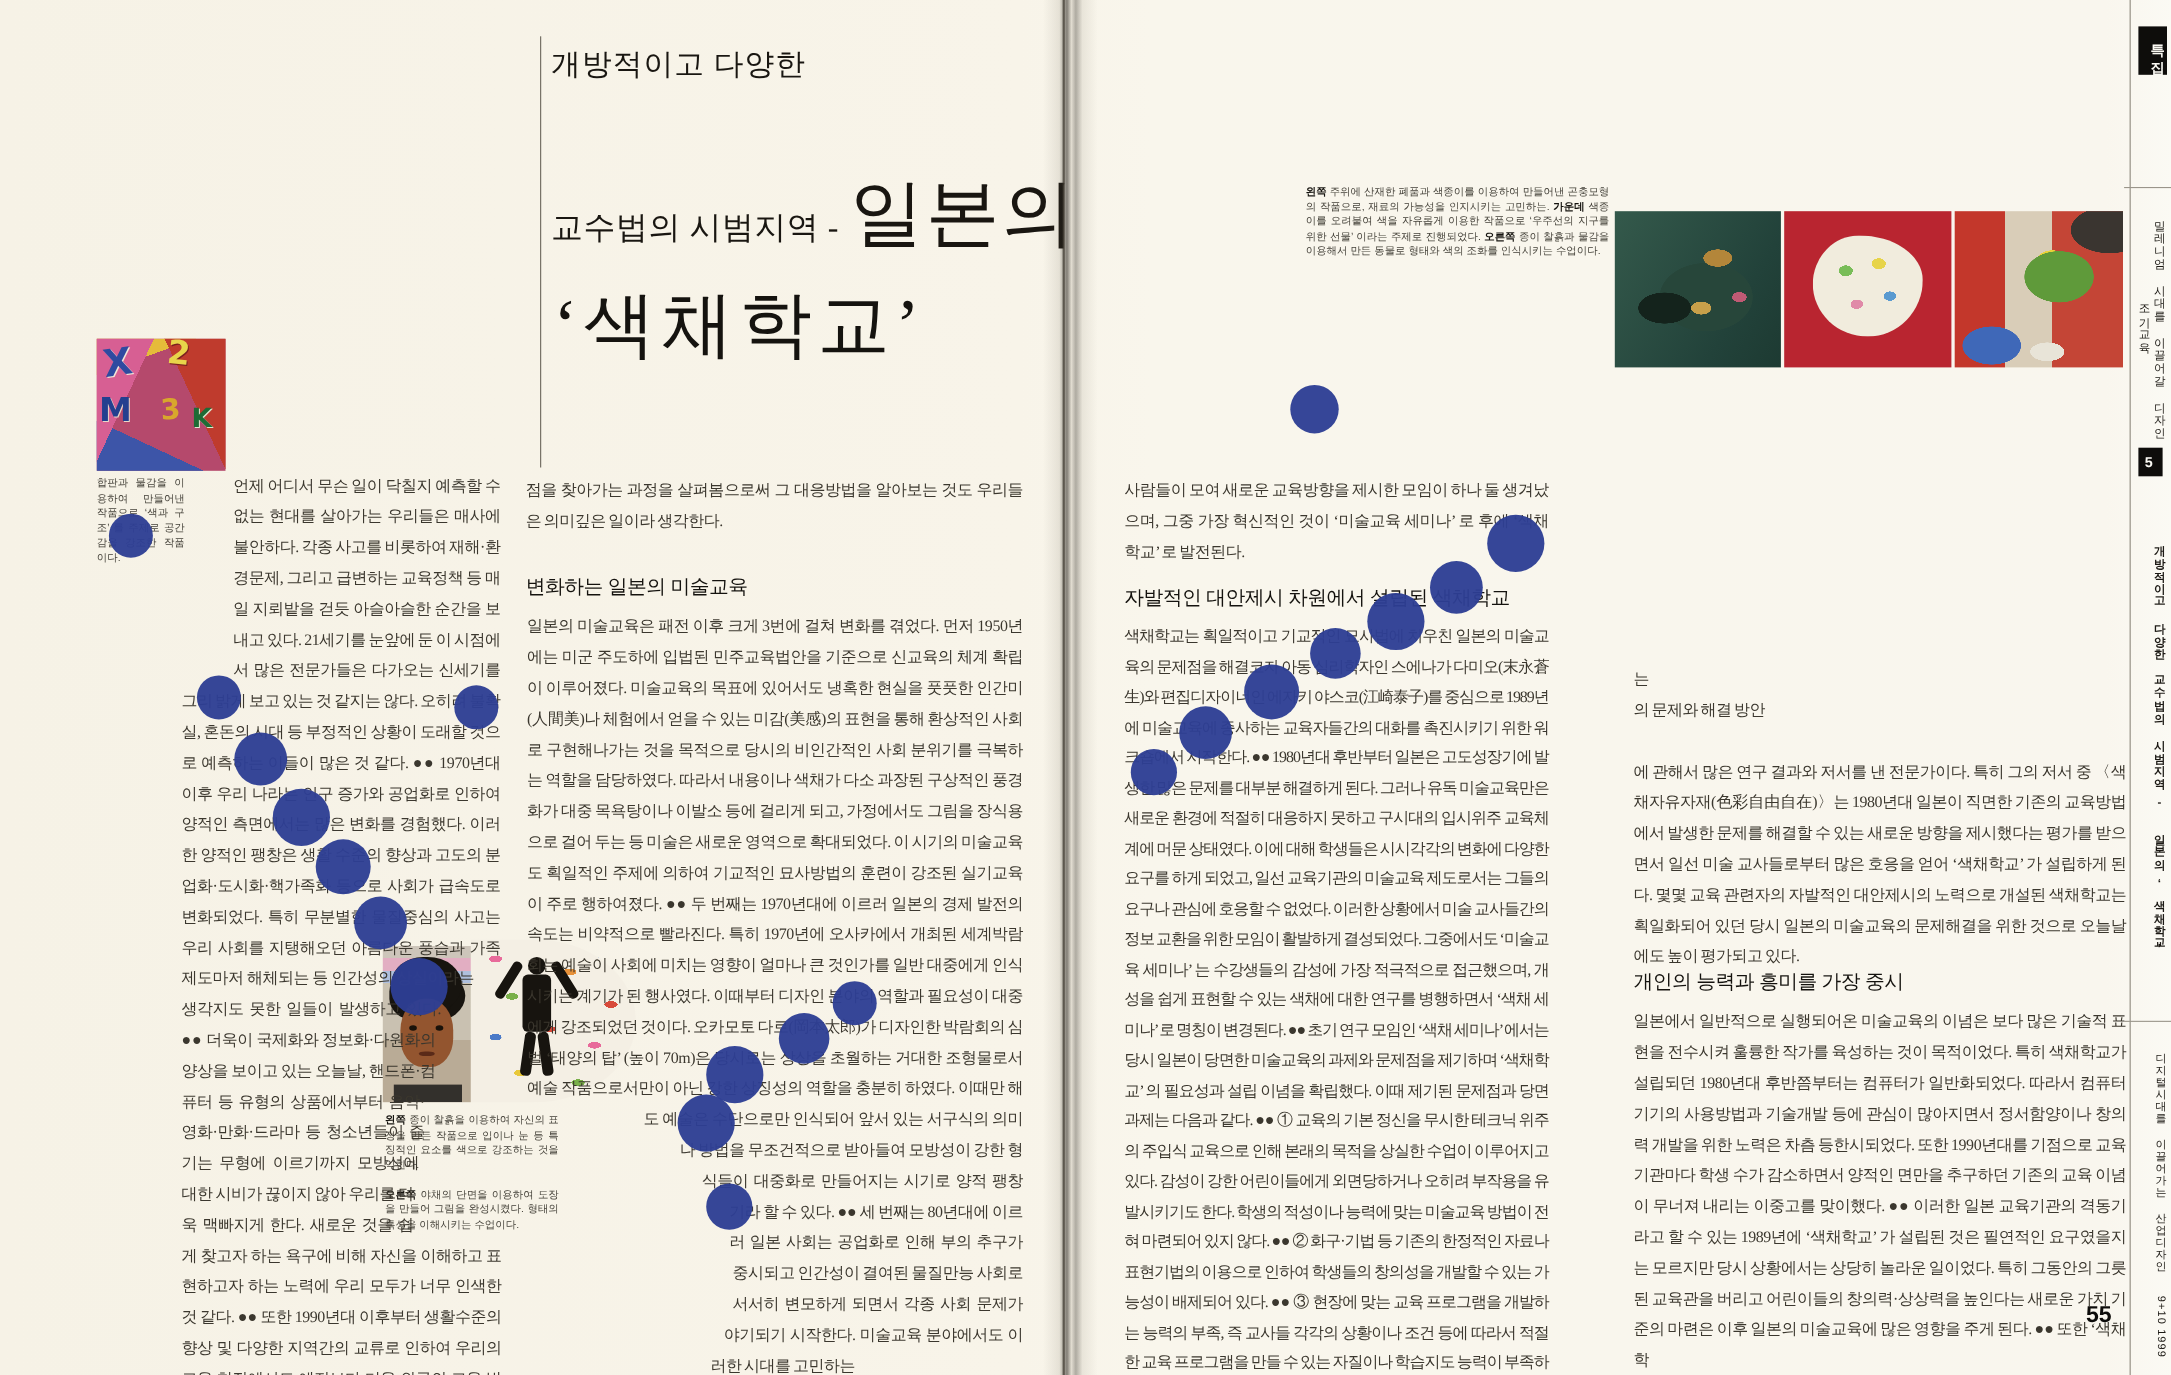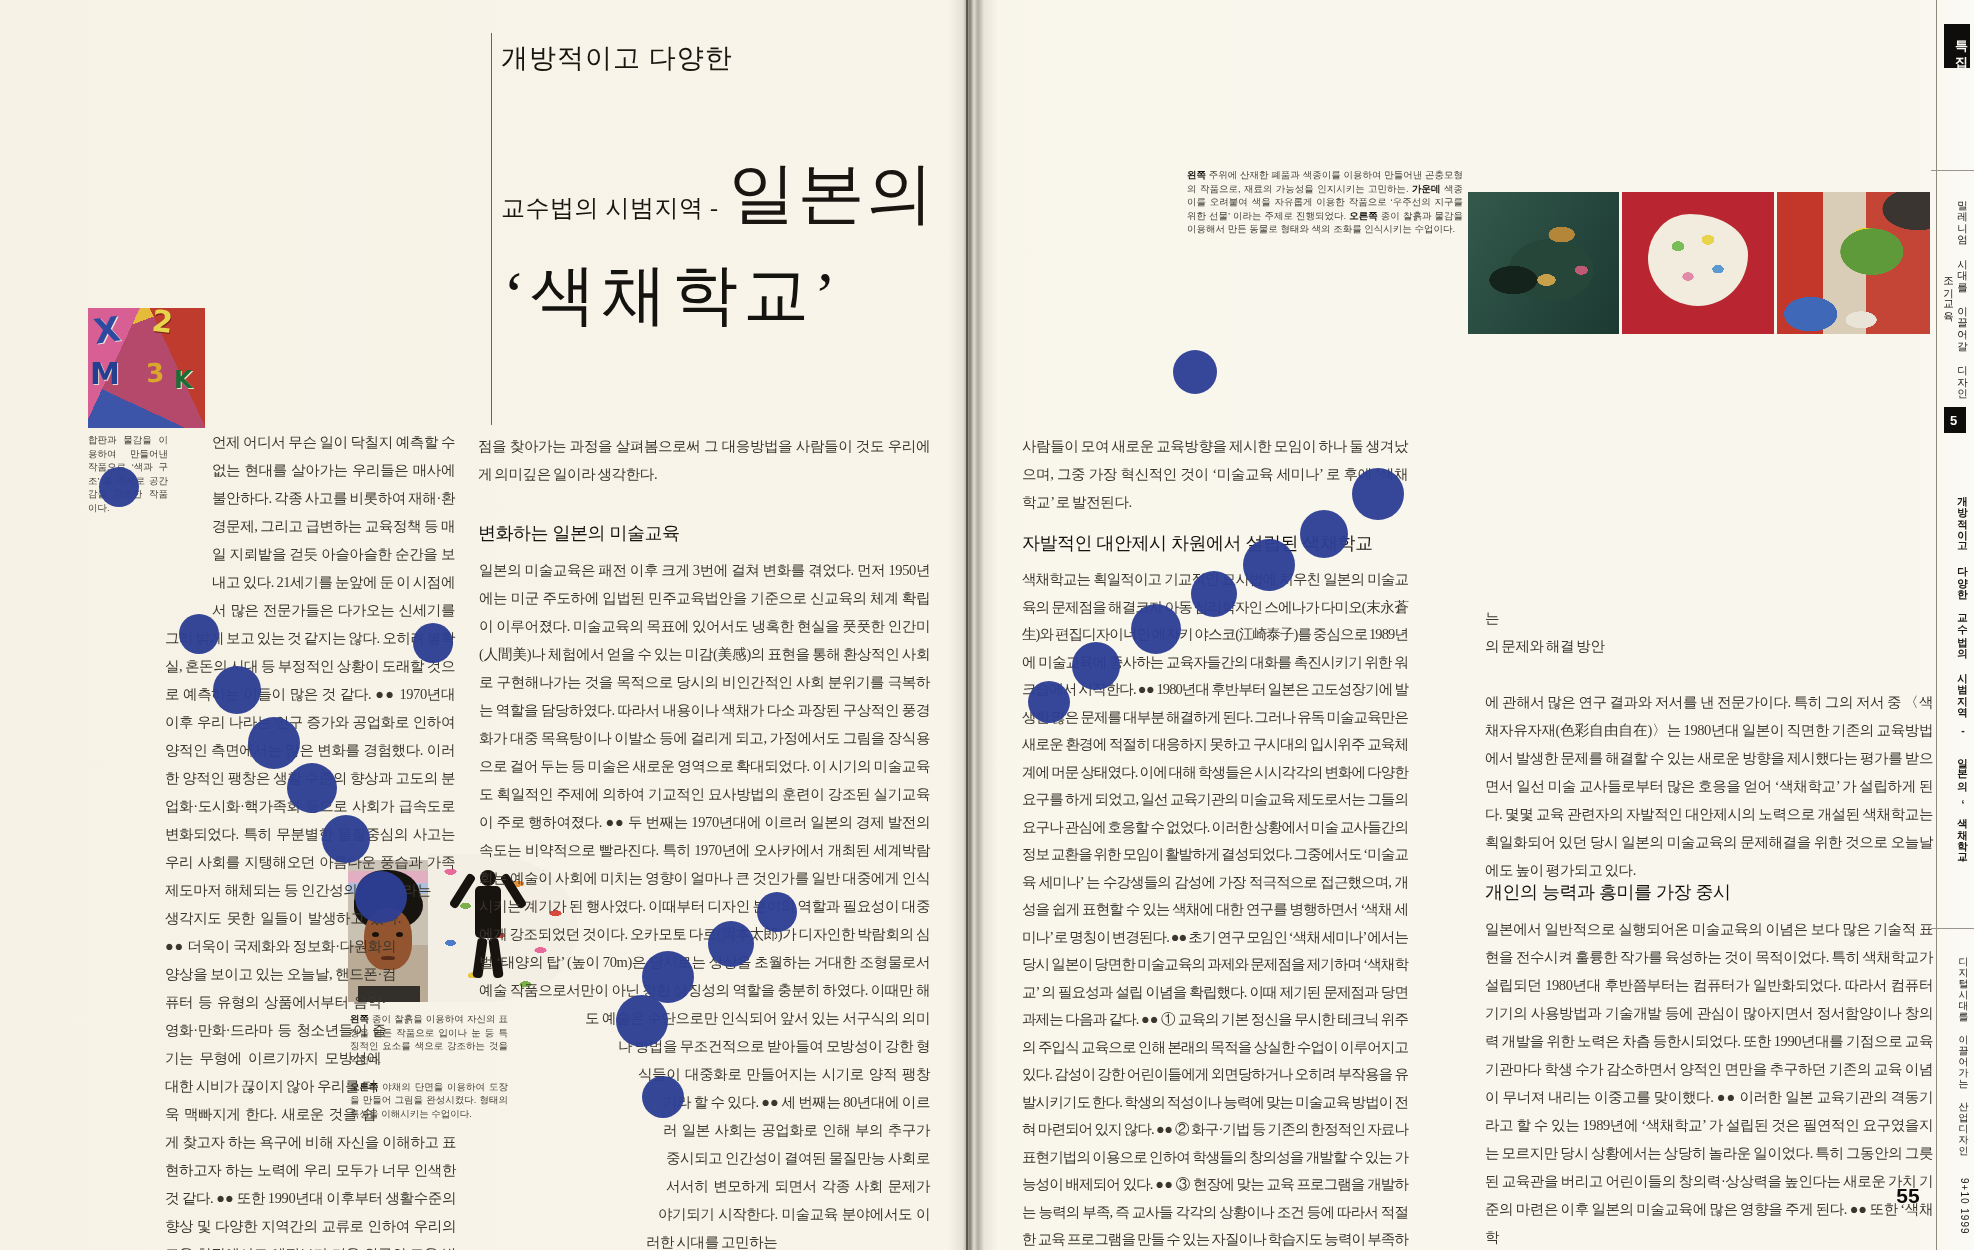--- a/index.html
+++ b/index.html
@@ -23,21 +23,21 @@
   }
   .caption b{color:#14120e;}
   .byline{
     position:absolute;left:160px;top:52px;width:326px;text-align:right;
     font-weight:bold;font-size:14.5px;letter-spacing:-0.5px;color:#201d17;
   }
   
   .title-rule{position:absolute;left:491px;top:33px;width:1px;height:392px;background:#6a655a;}
   .kicker{position:absolute;left:501px;top:40px;font-size:27px;letter-spacing:1px;color:#191611;}
   .title-line2{position:absolute;left:501px;top:148px;display:flex;align-items:baseline;color:#191611;}
-  .title-line2 .small{font-size:24px;letter-spacing:0.5px;}
+  .title-line2 .small{font-size:29px;letter-spacing:0.5px;}
   .title-line2 .big{font-size:67px;letter-spacing:2px;margin-left:10px;}
   .title-line3{position:absolute;left:503px;top:250px;font-size:66px;letter-spacing:5px;color:#15130f;}
   
   .gutter{position:absolute;left:948px;top:0;width:50px;height:1250px;
     background:linear-gradient(90deg,rgba(90,82,66,0) 0%,rgba(90,82,66,0.12) 30%,rgba(35,31,25,0.55) 44%,rgba(120,110,92,0.18) 52%,rgba(55,50,42,0.38) 60%,rgba(90,82,66,0.10) 72%,rgba(90,82,66,0) 100%);}
   .gutter-line{position:absolute;left:966px;top:0;width:2px;height:1250px;background:#413c33;opacity:.75;}
   
   .side-rule{position:absolute;left:1936px;top:0;width:1px;height:1250px;background:#8d887c;}
   .side-tick{position:absolute;left:1931px;width:43px;height:1px;background:#9a958a;}
   .vtext{
@@ -174,21 +174,21 @@
     <i class="fr" style="clear:right;width:55px;height:28px;"></i>
     <i class="fr" style="clear:right;width:60px;height:28px;"></i>
     <i class="fr" style="clear:right;width:50px;height:28px;"></i>
     <i class="fr" style="clear:right;width:70px;height:28px;"></i>
     <i class="fr" style="clear:right;width:65px;height:28px;"></i>
     <i class="fr" style="clear:right;width:75px;height:28px;"></i>
     <i class="fr" style="clear:right;width:80px;height:28px;"></i>
     <span>언제 어디서 무슨 일이 닥칠지 예측할 수 없는 현대를 살아가는 우리들은 매사에 불안하다. 각종 사고를 비롯하여 재해·환경문제, 그리고 급변하는 교육정책 등 매일 지뢰밭을 걷듯 아슬아슬한 순간을 보내고 있다. 21세기를 눈앞에 둔 이 시점에서 많은 전문가들은 다가오는 신세기를 그리 밝게 보고 있는 것 같지는 않다. 오히려 불확실, 혼돈의 시대 등 부정적인 상황이 도래할 것으로 예측하는 이들이 많은 것 같다. ●● 1970년대 이후 우리 나라는 인구 증가와 공업화로 인하여 양적인 측면에서는 많은 변화를 경험했다. 이러한 양적인 팽창은 생활 수준의 향상과 고도의 분업화·도시화·핵가족화 등으로 사회가 급속도로 변화되었다. 특히 무분별한 물질중심의 사고는 우리 사회를 지탱해오던 아름다운 풍습과 가족제도마저 해체되는 등 인간성의 상실이라는 생각지도 못한 일들이 발생하고 있다. ●● 더욱이 국제화와 정보화·다원화의 양상을 보이고 있는 오늘날, 핸드폰·컴퓨터 등 유형의 상품에서부터 음악·영화·만화·드라마 등 청소년들이 즐기는 무형에 이르기까지 모방성에 대한 시비가 끊이지 않아 우리를 더욱 맥빠지게 한다. 새로운 것을 쉽게 찾고자 하는 욕구에 비해 자신을 이해하고 표현하고자 하는 노력에 우리 모두가 너무 인색한 것 같다. ●● 또한 1990년대 이후부터 생활수준의 향상 및 다양한 지역간의 교류로 인하여 우리의 교육 현장에서도 예전보다 더욱 외국의 교육 방법론이 도입되고 있는 실정이다. 오늘날과 같은 변혁기에 백년대계(百年大計)를 생각해야 하는 교육계에서 제대로 방향을 설정하고 있는지 궁금해진다. 특히 사회환경에 적응하면서도 새로운 가치의식을 수용하는 창의적인 인간을 육성하는 교육이 이루어지고 있는지 반성해야 할 시기임에 틀림없다. ●● 이러한 시점에서 1980년대에 우리와 비슷한 혼돈스러운 사회 상황을 맞이했던 일본의 교육현장의 사례를 통해 그 해결</span>
   </div>
 
-  <div class="body-text" style="left:478px;top:432px;width:452px;">점을 찾아가는 과정을 살펴봄으로써 그 대응방법을 사람들이 것도 우리에게 의미깊은 일이라 생각한다.</div>
+  <div class="body-text" style="left:478px;top:432px;width:452px;">점을 찾아가는 과정을 살펴봄으로써 그 대응방법을 알아보는 것도 우리들은 의미깊은 일이라 생각한다.</div>
   <div class="sec-head" style="left:478px;top:521px;">변화하는 일본의 미술교육</div>
   <div class="body-text" style="left:478px;top:556px;width:452px;">
     <i class="fl" style="width:1px;height:448px;"></i>
     <i class="fl" style="clear:left;width:107px;height:28px;"></i>
     <i class="fl" style="clear:left;width:140px;height:28px;"></i>
     <i class="fl" style="clear:left;width:160px;height:28px;"></i>
     <i class="fl" style="clear:left;width:185px;height:56px;"></i>
     <i class="fl" style="clear:left;width:188px;height:56px;"></i>
     <i class="fl" style="clear:left;width:180px;height:28px;"></i>
     <i class="fl" style="clear:left;width:168px;height:28px;"></i>

